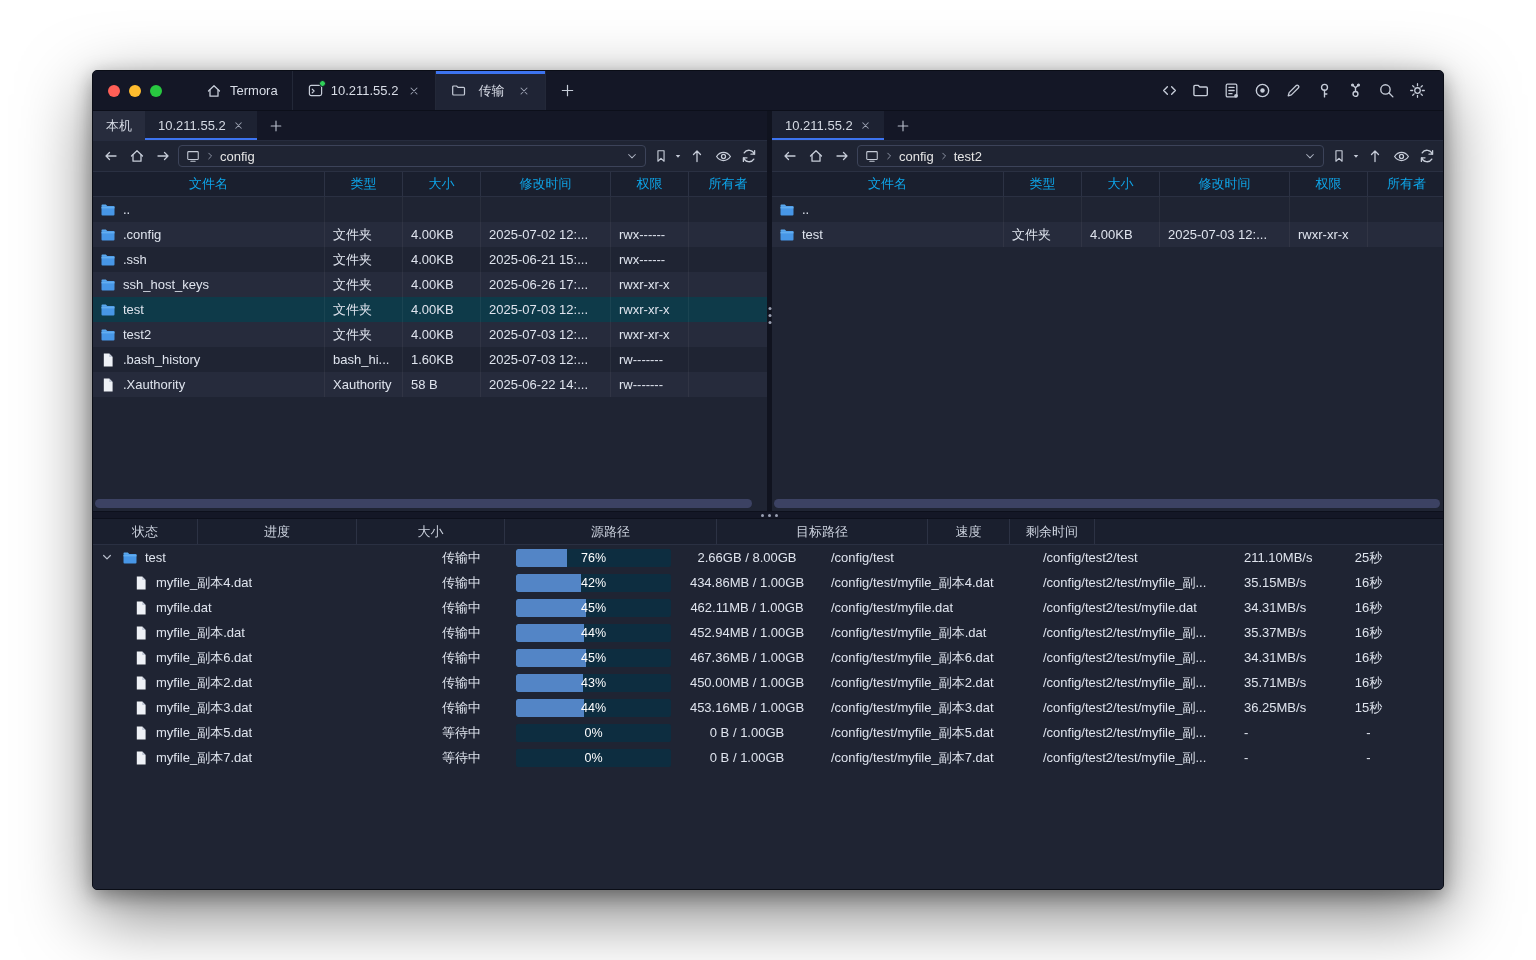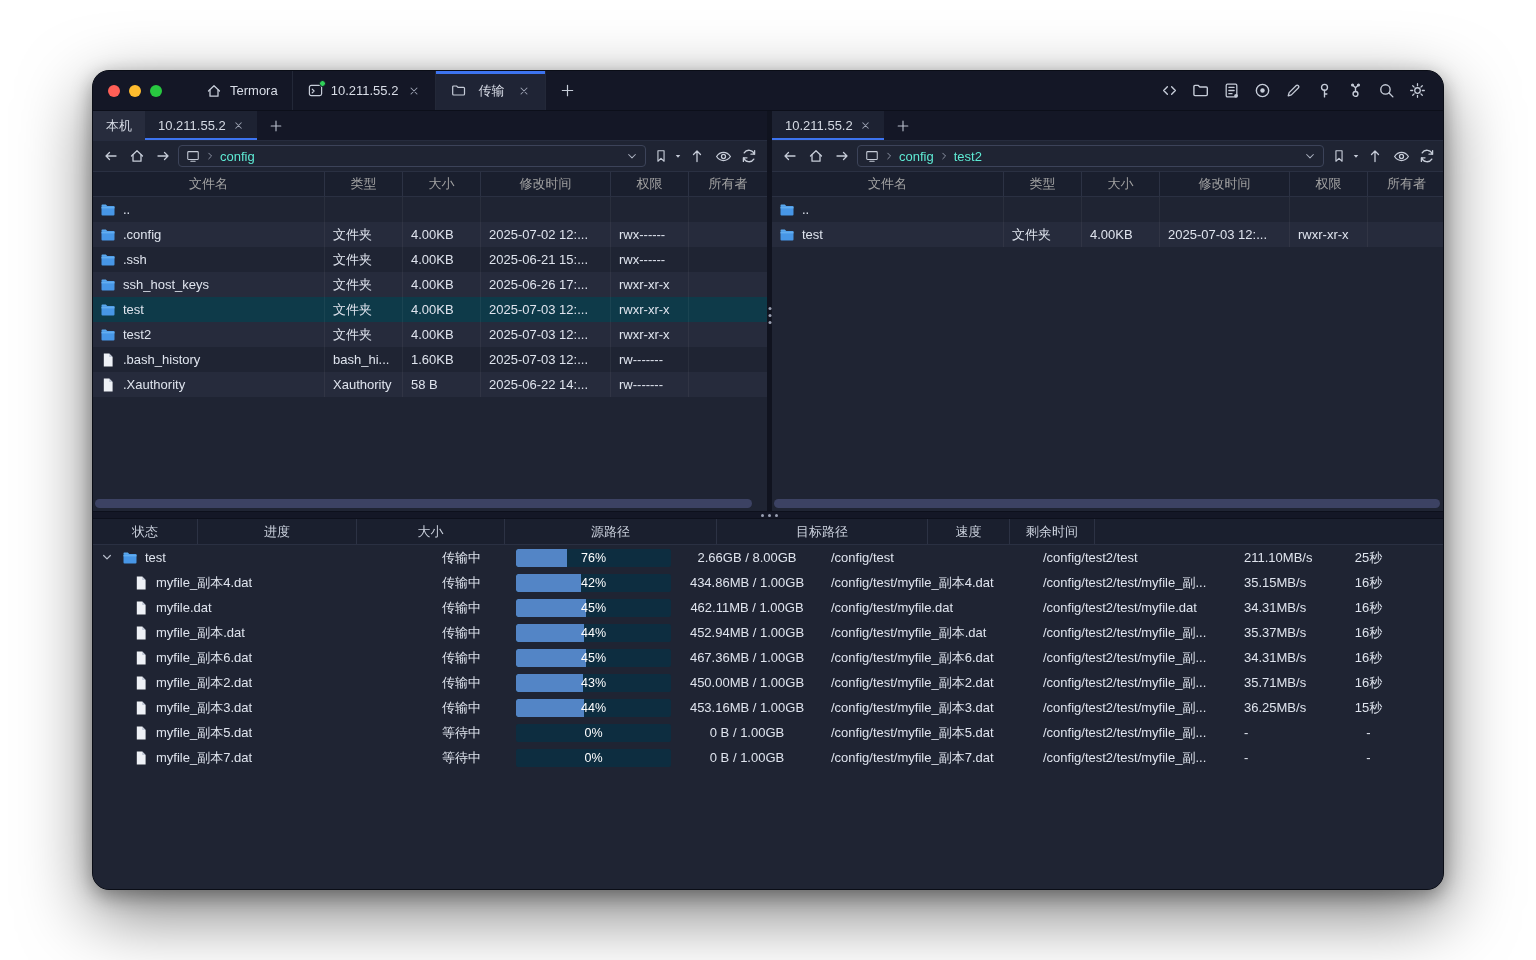--- a/index.html
+++ b/index.html
@@ -1,19 +1,19 @@
 <!DOCTYPE html>
 <html><head>
 <meta charset="utf-8">
 <style>
   * { margin:0; padding:0; box-sizing:border-box; }
   html,body { width:1536px; height:960px; background:#ffffff; font-family:"Liberation Sans","DejaVu Sans",sans-serif; }
   .window {
     position:absolute; left:92px; top:70px; width:1352px; height:820px;
-    background:#1f2433; border-radius:17px; overflow:hidden;
+    background:#1f2433; border-radius:5px; overflow:hidden;
     box-shadow:0 24px 70px rgba(0,0,0,.5), 0 6px 20px rgba(0,0,0,.35);
     border:1px solid #0a0d16; color:#dfe4ee; font-size:13px;
   }
   svg { display:block; }
   .ic { display:inline-flex; align-items:center; justify-content:center; color:#c6ccd8; }
 
   
   .titlebar { height:40px; background:#141726; display:flex; align-items:stretch; border-bottom:1px solid #0c0f1a; }
   .lights { display:flex; align-items:center; gap:9px; padding:0 16px 0 15px; }
   .light { width:12px; height:12px; border-radius:50%; }
@@ -44,28 +44,28 @@
   .ptab.plain { background:#272c3d; }
   .ptab.active { background:#1d2232; }
   .ptab.active::after { content:""; position:absolute; left:0; right:0; bottom:0; height:2px; background:#3d74f0; }
   .ptab .close { color:#9aa0b0; }
   .ptab-plus { display:flex; align-items:center; padding:0 12px; color:#b9bfcc; }
 
   .toolbar { height:30px; display:flex; align-items:center; gap:4px; padding:0 7px; background:#1f2433; }
   .navic { width:22px; height:22px; }
   .pathbox { flex:1; height:22px; border:1px solid #3c4359; border-radius:4px; display:flex; align-items:center;
              gap:5px; padding:0 7px; color:#d6dbe5; }
-  .pathbox .seg { color:#5eead4; }
+  .pathbox .seg { color:#e5e5e5; }
   .pathbox .psep { color:#8d93a4; }
   .pathbox .pb-end { margin-left:auto; color:#aab0bf; }
   .bkwrap { display:flex; align-items:center; gap:2px; }
 
   
   .fhead, .frow { display:flex; align-items:center; }
-  .fhead { height:26px; background:#1a1f2e; border-top:1px solid #2a3042; border-bottom:1px solid #2a3042; color:#a3a3a3; }
+  .fhead { height:26px; background:#1a1f2e; border-top:1px solid #2a3042; border-bottom:1px solid #2a3042; color:#0ea5e9; }
   .fhead .fc { display:flex; align-items:center; justify-content:center; height:100%; border-right:1px solid #2c3244; }
   .fhead .fc:last-child { border-right:none; }
   .frow { height:25px; }
   .frow:nth-child(even) { background:#262b3c; }
   .frow.selected { background:#0e3a49; }
   .frow .fc { display:flex; align-items:center; height:100%; padding-left:8px; border-right:1px solid rgba(255,255,255,.05);
               overflow:hidden; white-space:nowrap; }
   .frow .fc:last-child { border-right:none; }
   .f-name{width:232px;} .f-type{width:78px;} .f-size{width:78px;} .f-mtime{width:130px;} .f-perm{width:78px;} .f-owner{flex:1;}
   .frow .f-name { padding-left:7px; gap:7px; }

